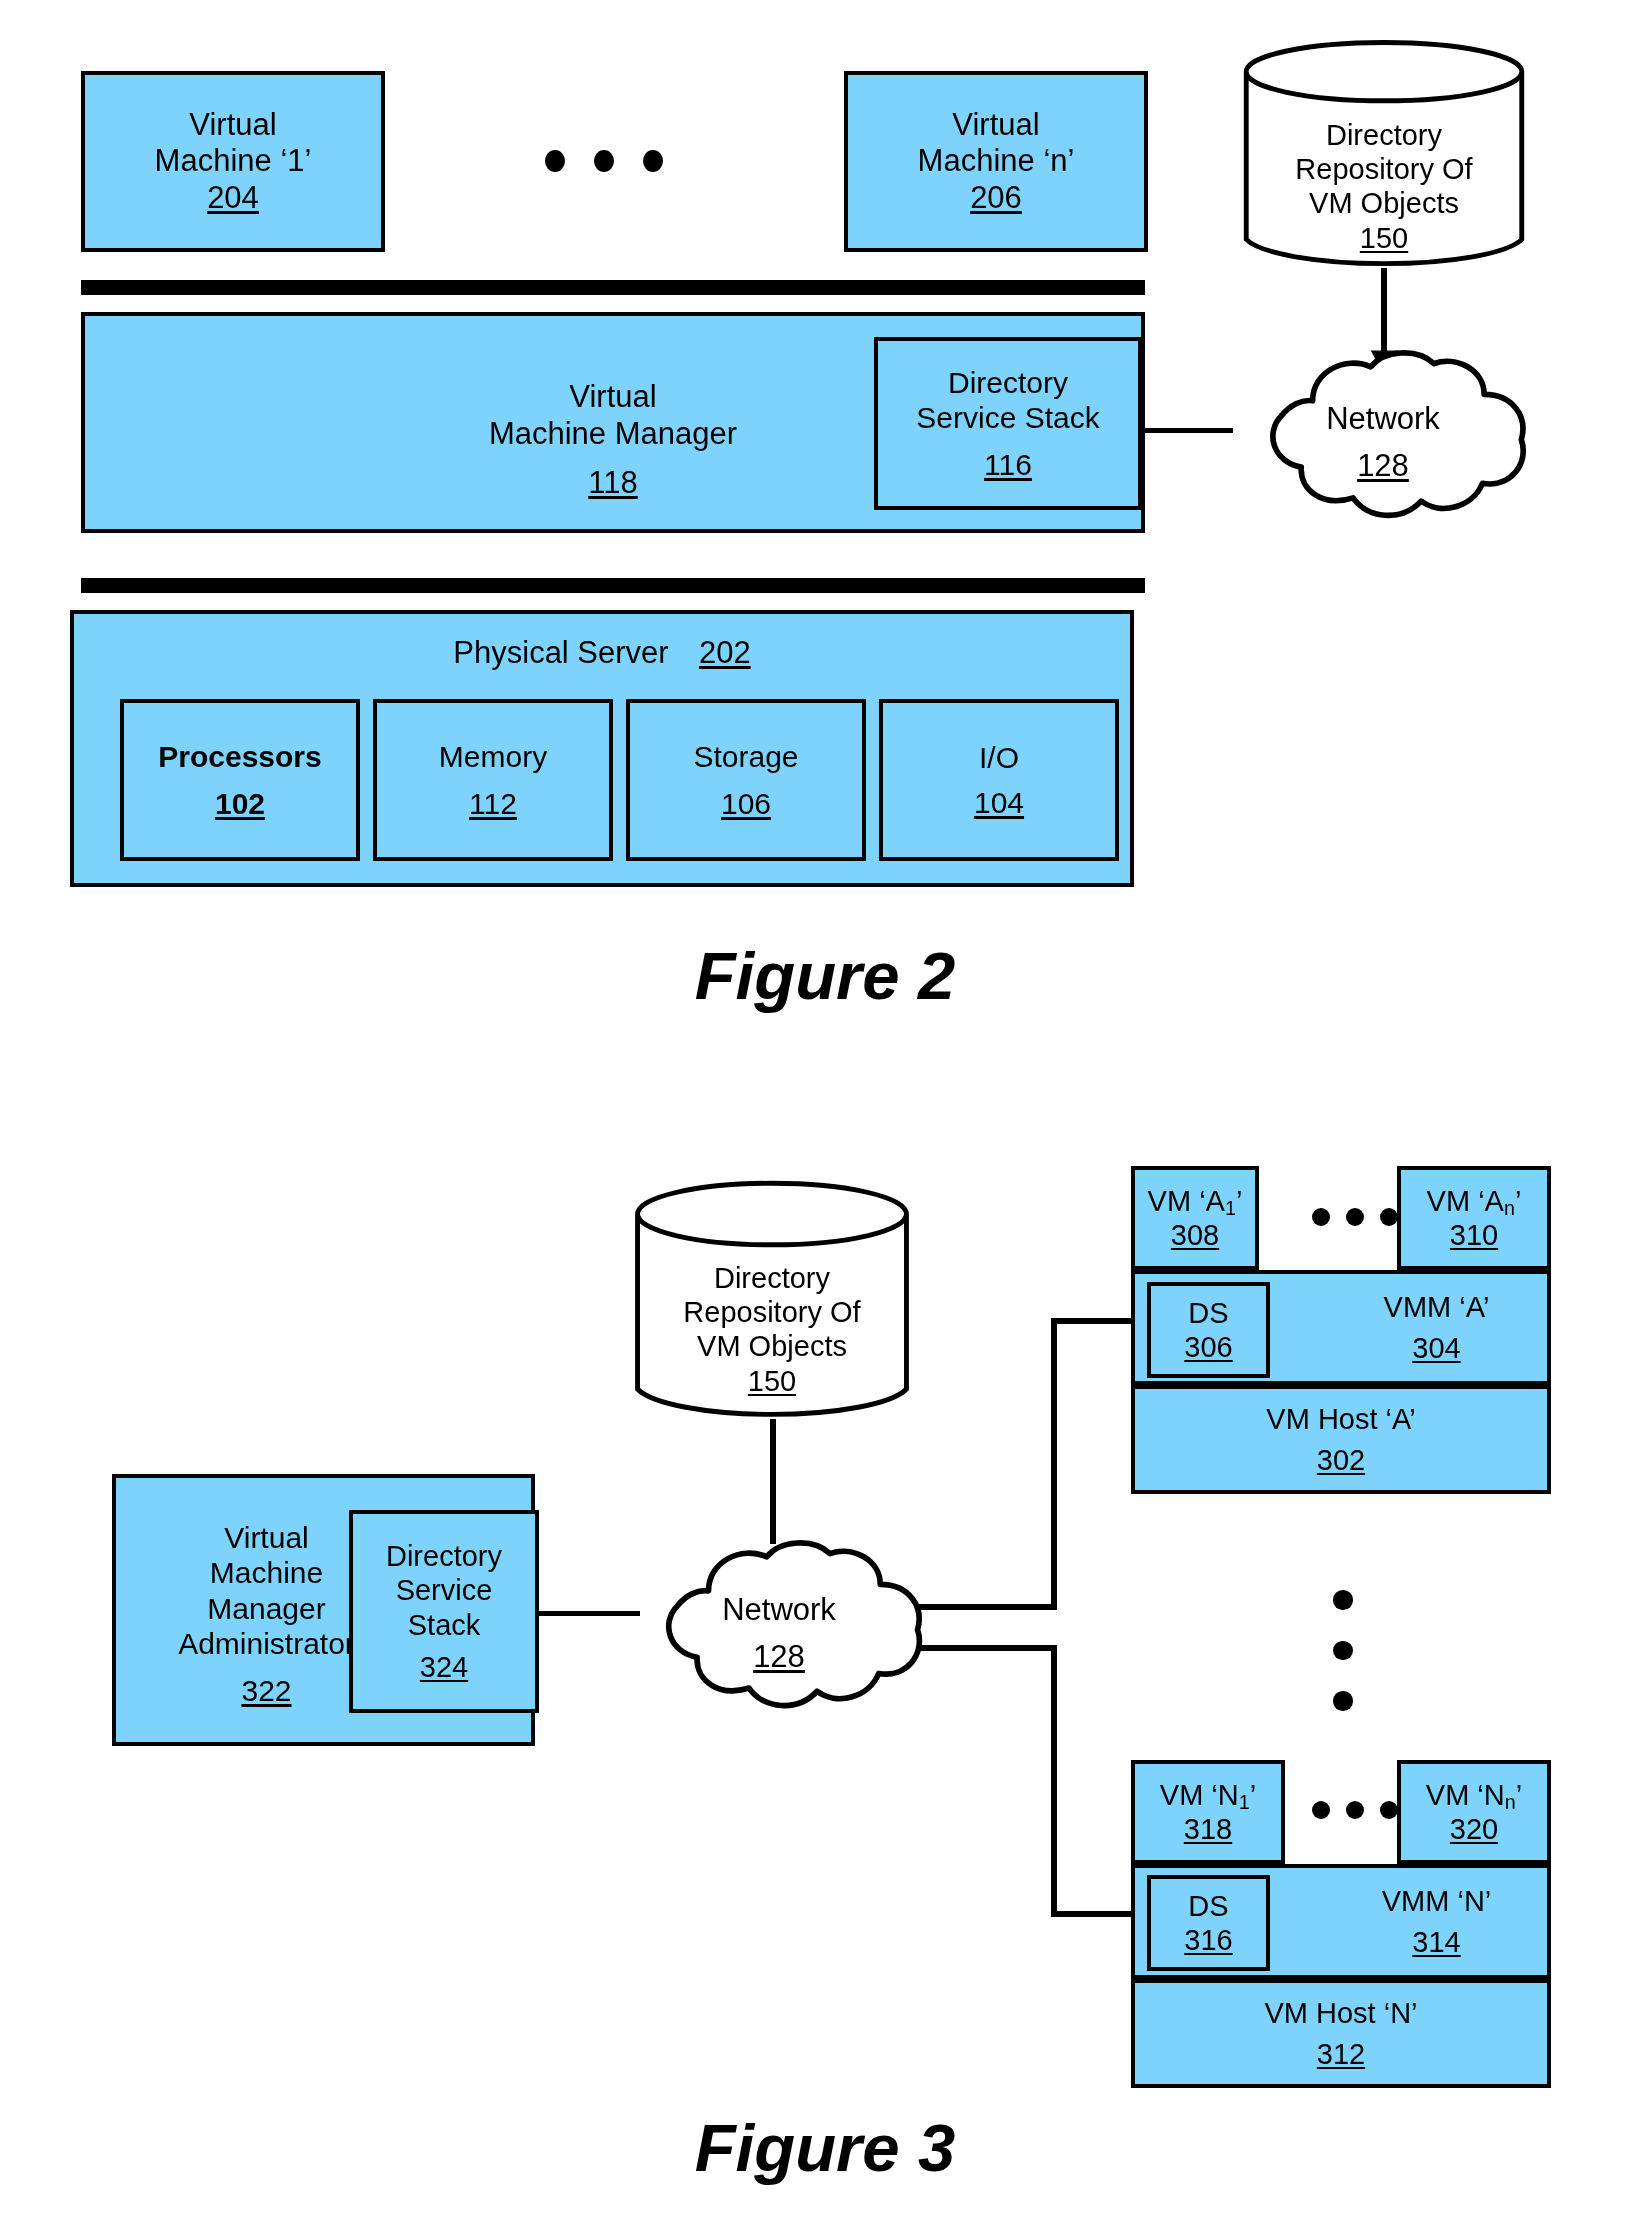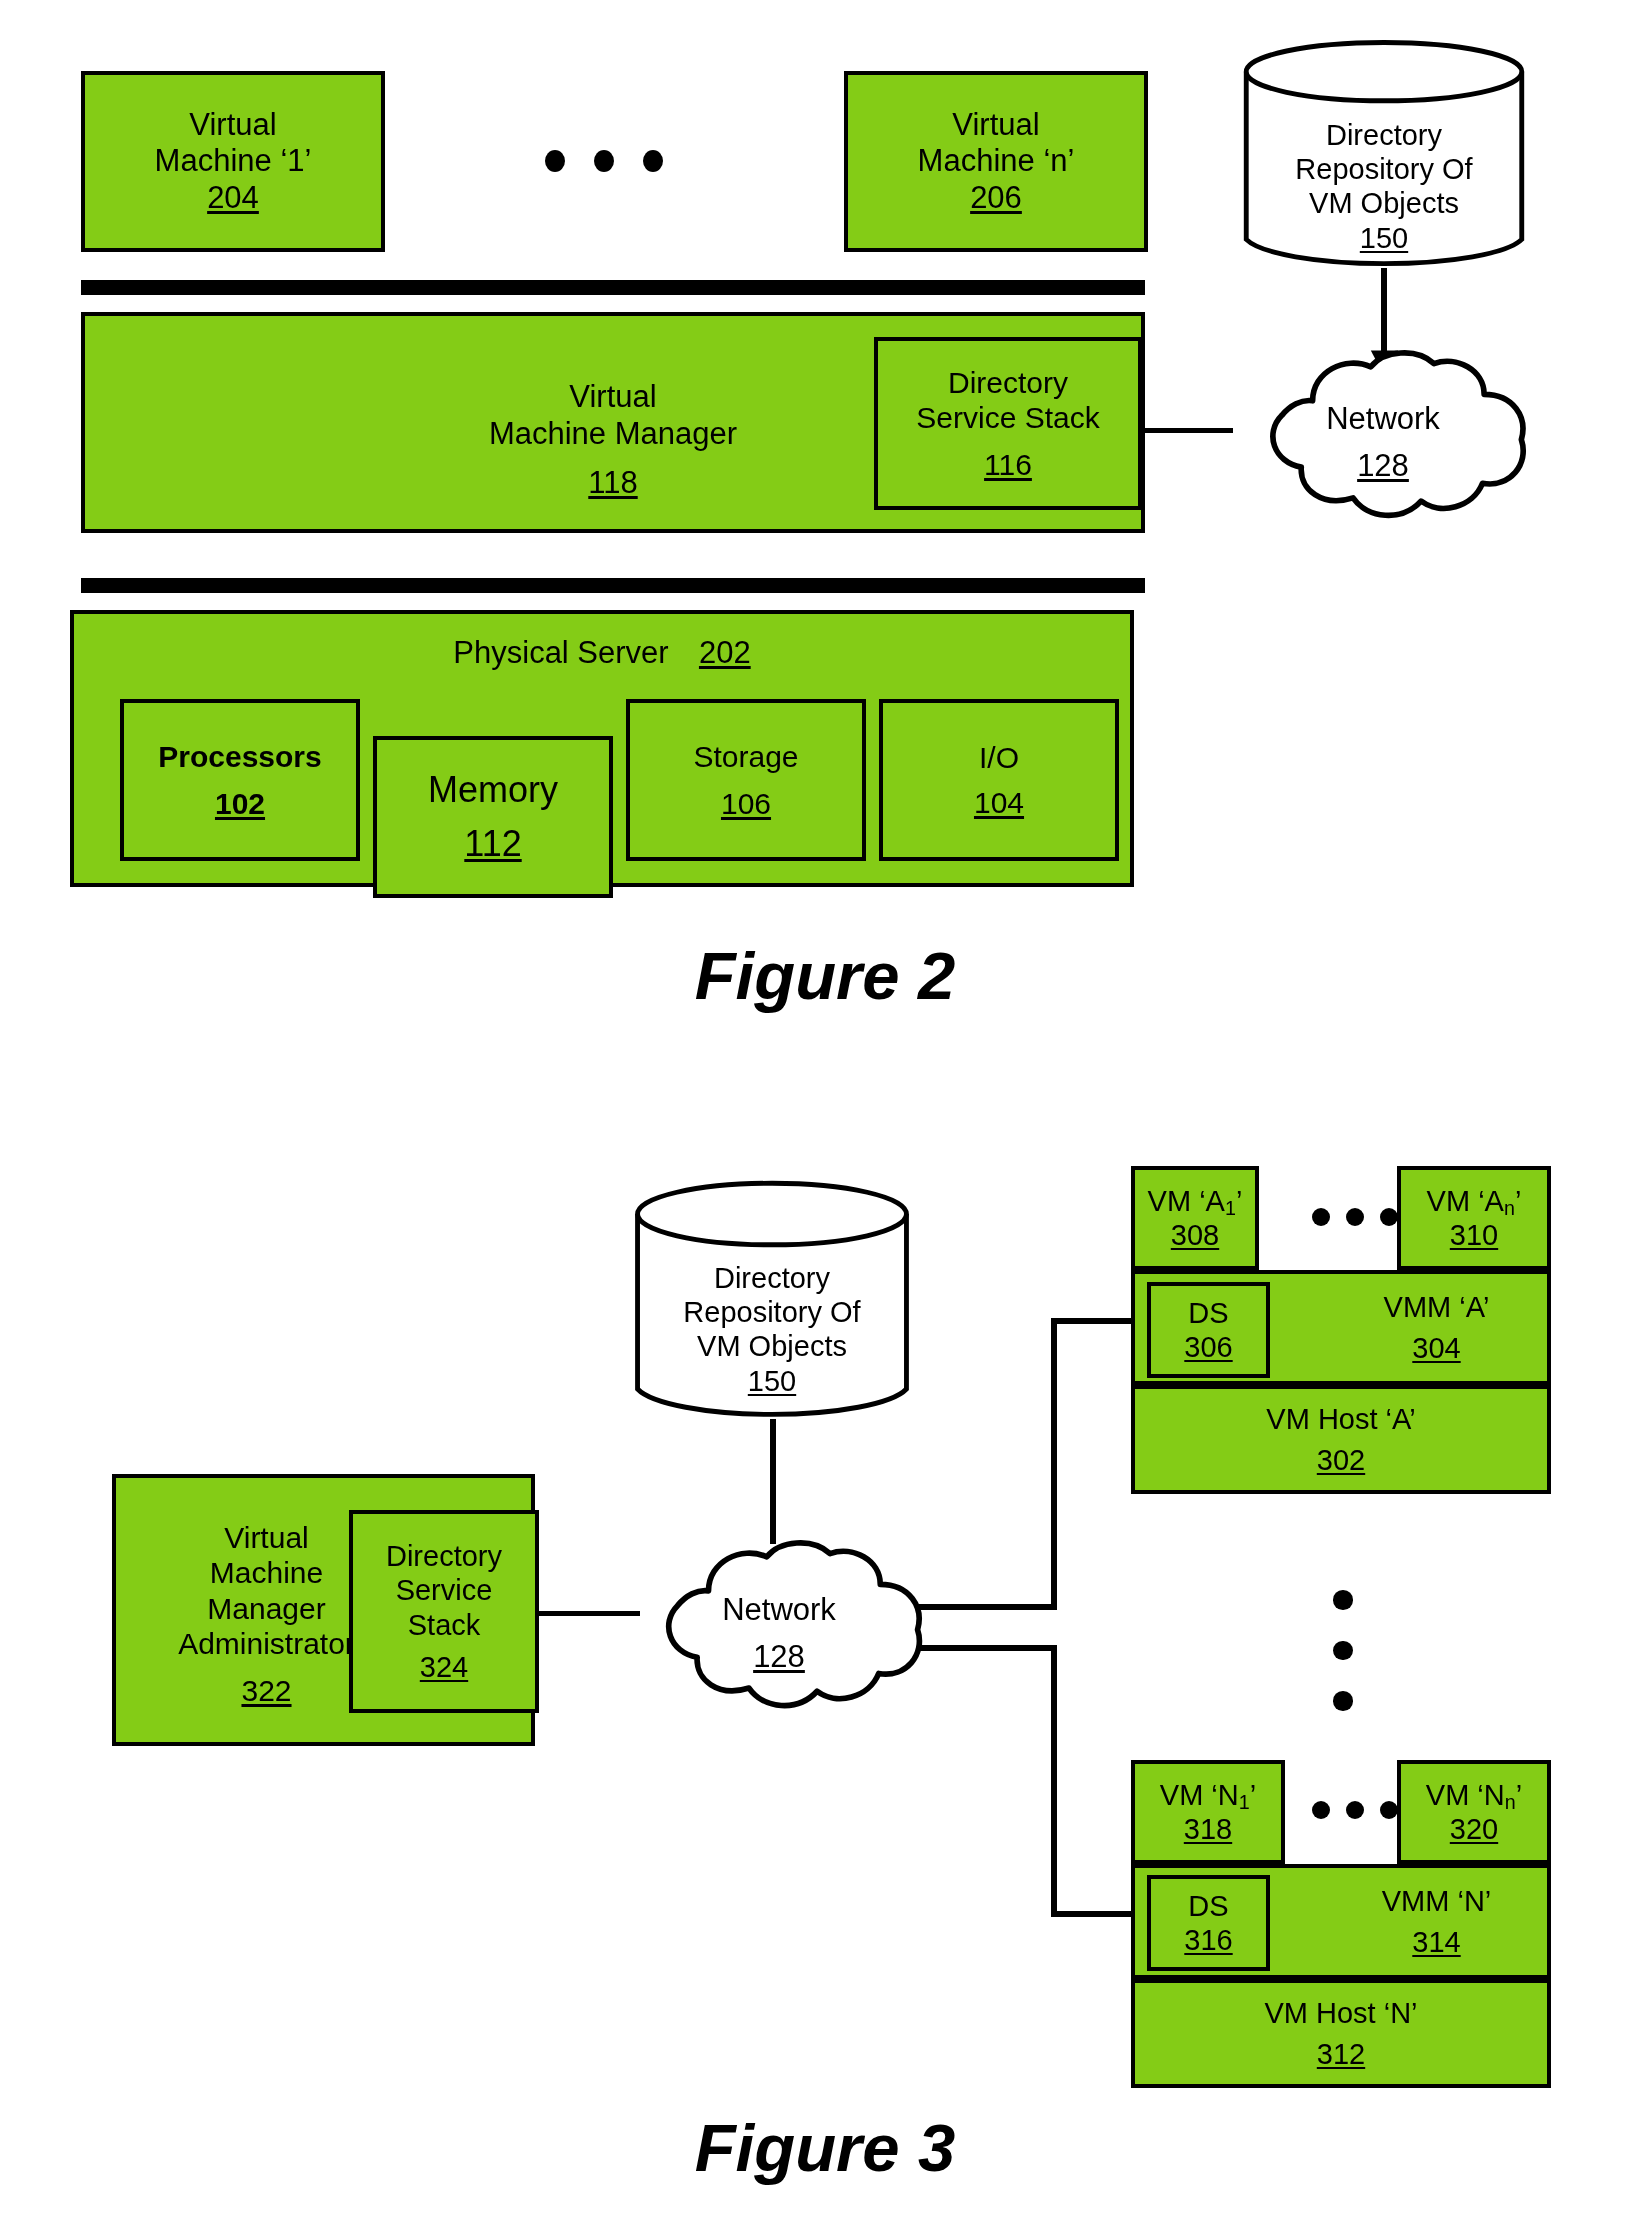--- a/index.html
+++ b/index.html
@@ -14,21 +14,21 @@
     font-family: "Liberation Sans", sans-serif;
     color: #000000;
     overflow: hidden;
   }
   .abs { position: absolute; }
 
   
   .box {
     position: absolute;
     border: 4px solid #000;
-    background: #84cc16;
+    background: #7dd3fc;
     box-sizing: border-box;
     display: flex;
     flex-direction: column;
     align-items: center;
     justify-content: center;
     text-align: center;
     line-height: 1.18;
   }
 
   .lbl { display:block; white-space: nowrap; }
@@ -159,21 +159,21 @@
     <span>Physical Server</span>
     <span style="display:inline-block; width:13px;"></span>
     <span style="text-decoration:underline; text-underline-offset:3.2px;">202</span>
   </div>
 </div>
 
 <div class="box" style="left:120px; top:699px; width:240px; height:162px; font-size:30px;font-weight:bold;">
   <span class="lbl">Processors</span>
   <span class="ref" style="margin-top:11.4px;">102</span>
 </div>
-<div class="box" style="left:373px; top:699px; width:240px; height:162px; font-size:36px;margin-top:37px;">
+<div class="box" style="left:373px; top:699px; width:240px; height:162px; font-size:30px;">
   <span class="lbl">Memory</span>
   <span class="ref" style="margin-top:11.4px;">112</span>
 </div>
 <div class="box" style="left:626px; top:699px; width:240px; height:162px; font-size:30px;">
   <span class="lbl">Storage</span>
   <span class="ref" style="margin-top:11.4px;">106</span>
 </div>
 <div class="box" style="left:879px; top:699px; width:240px; height:162px; font-size:30px;">
   <span class="lbl">I/O</span>
   <span class="ref" style="margin-top:10px;">104</span>

